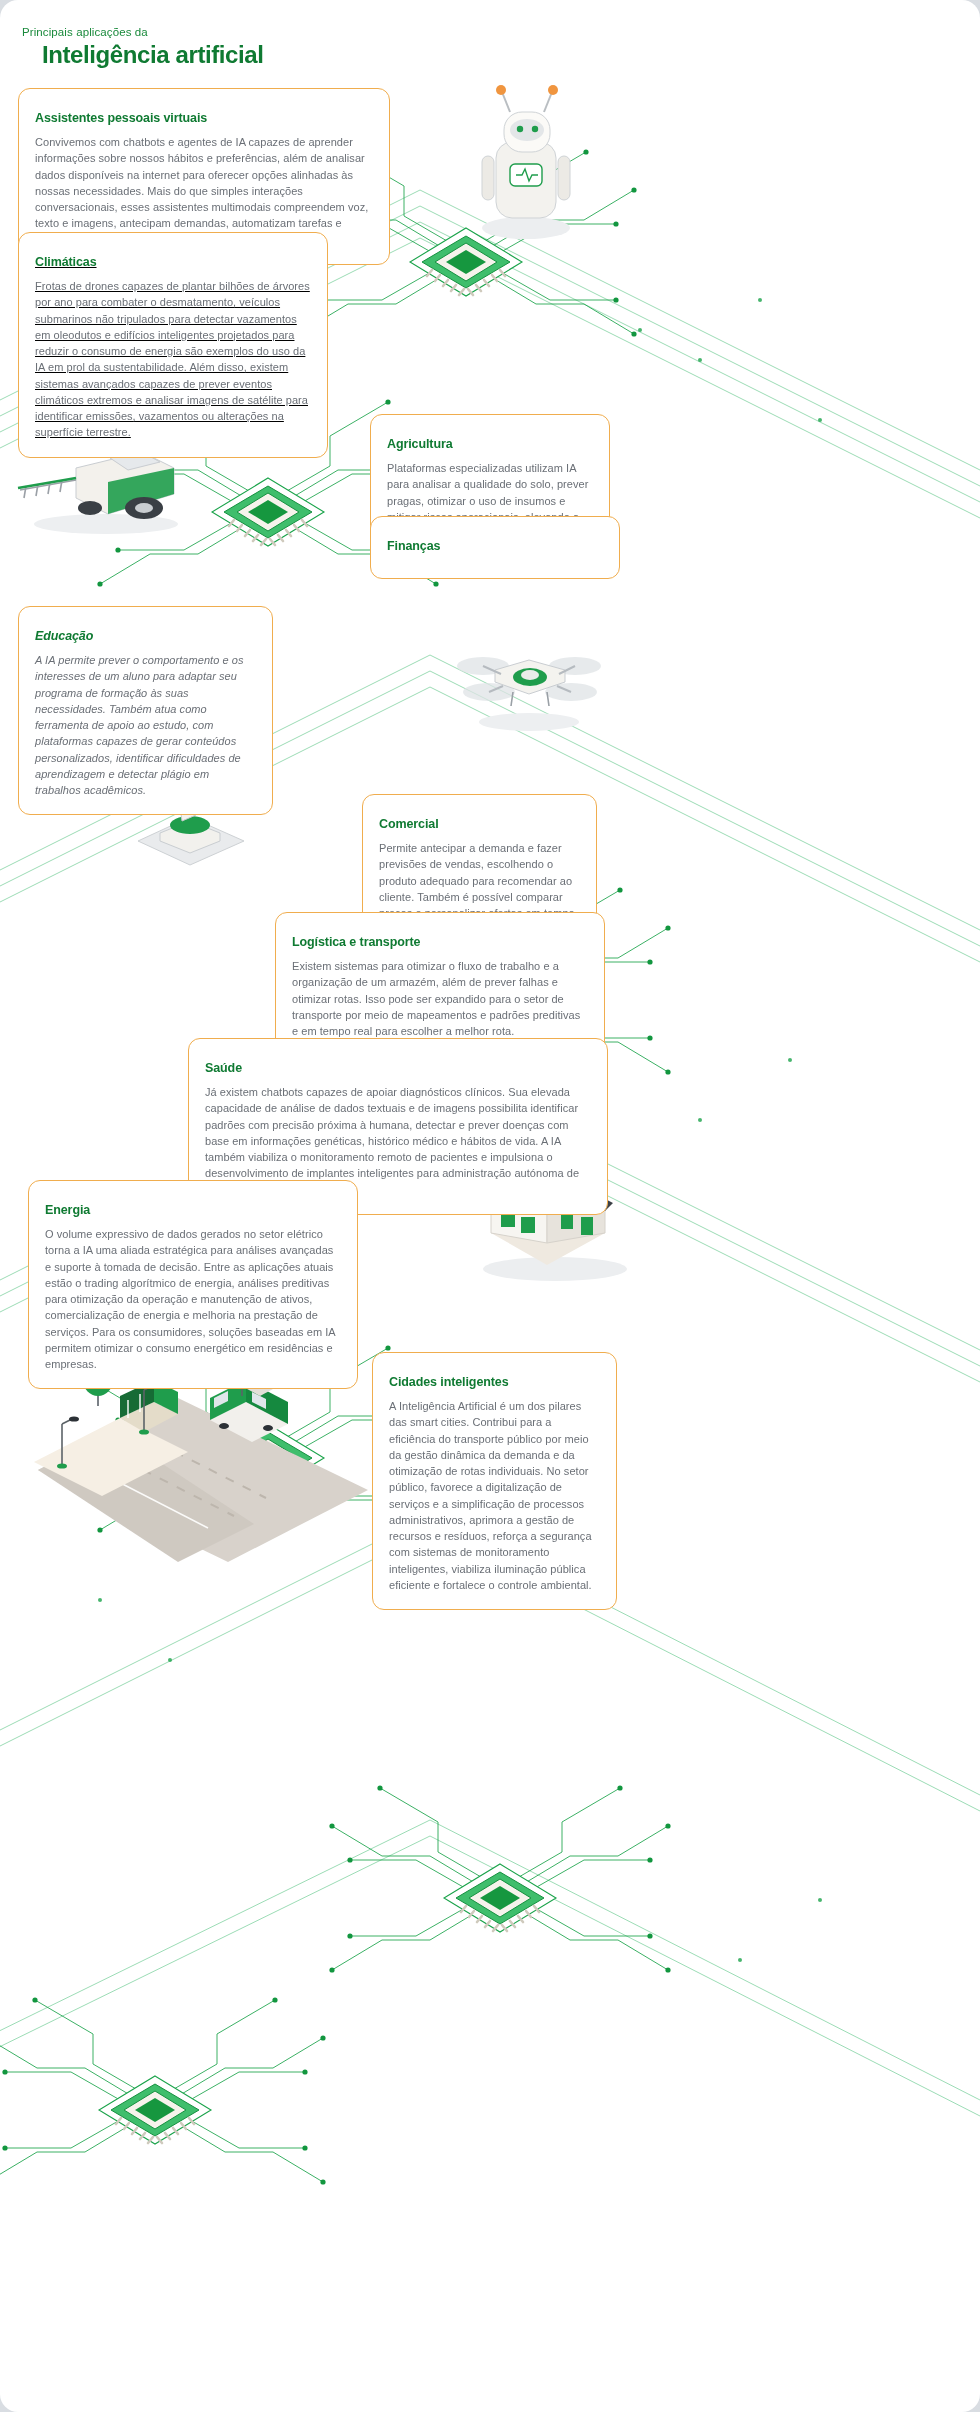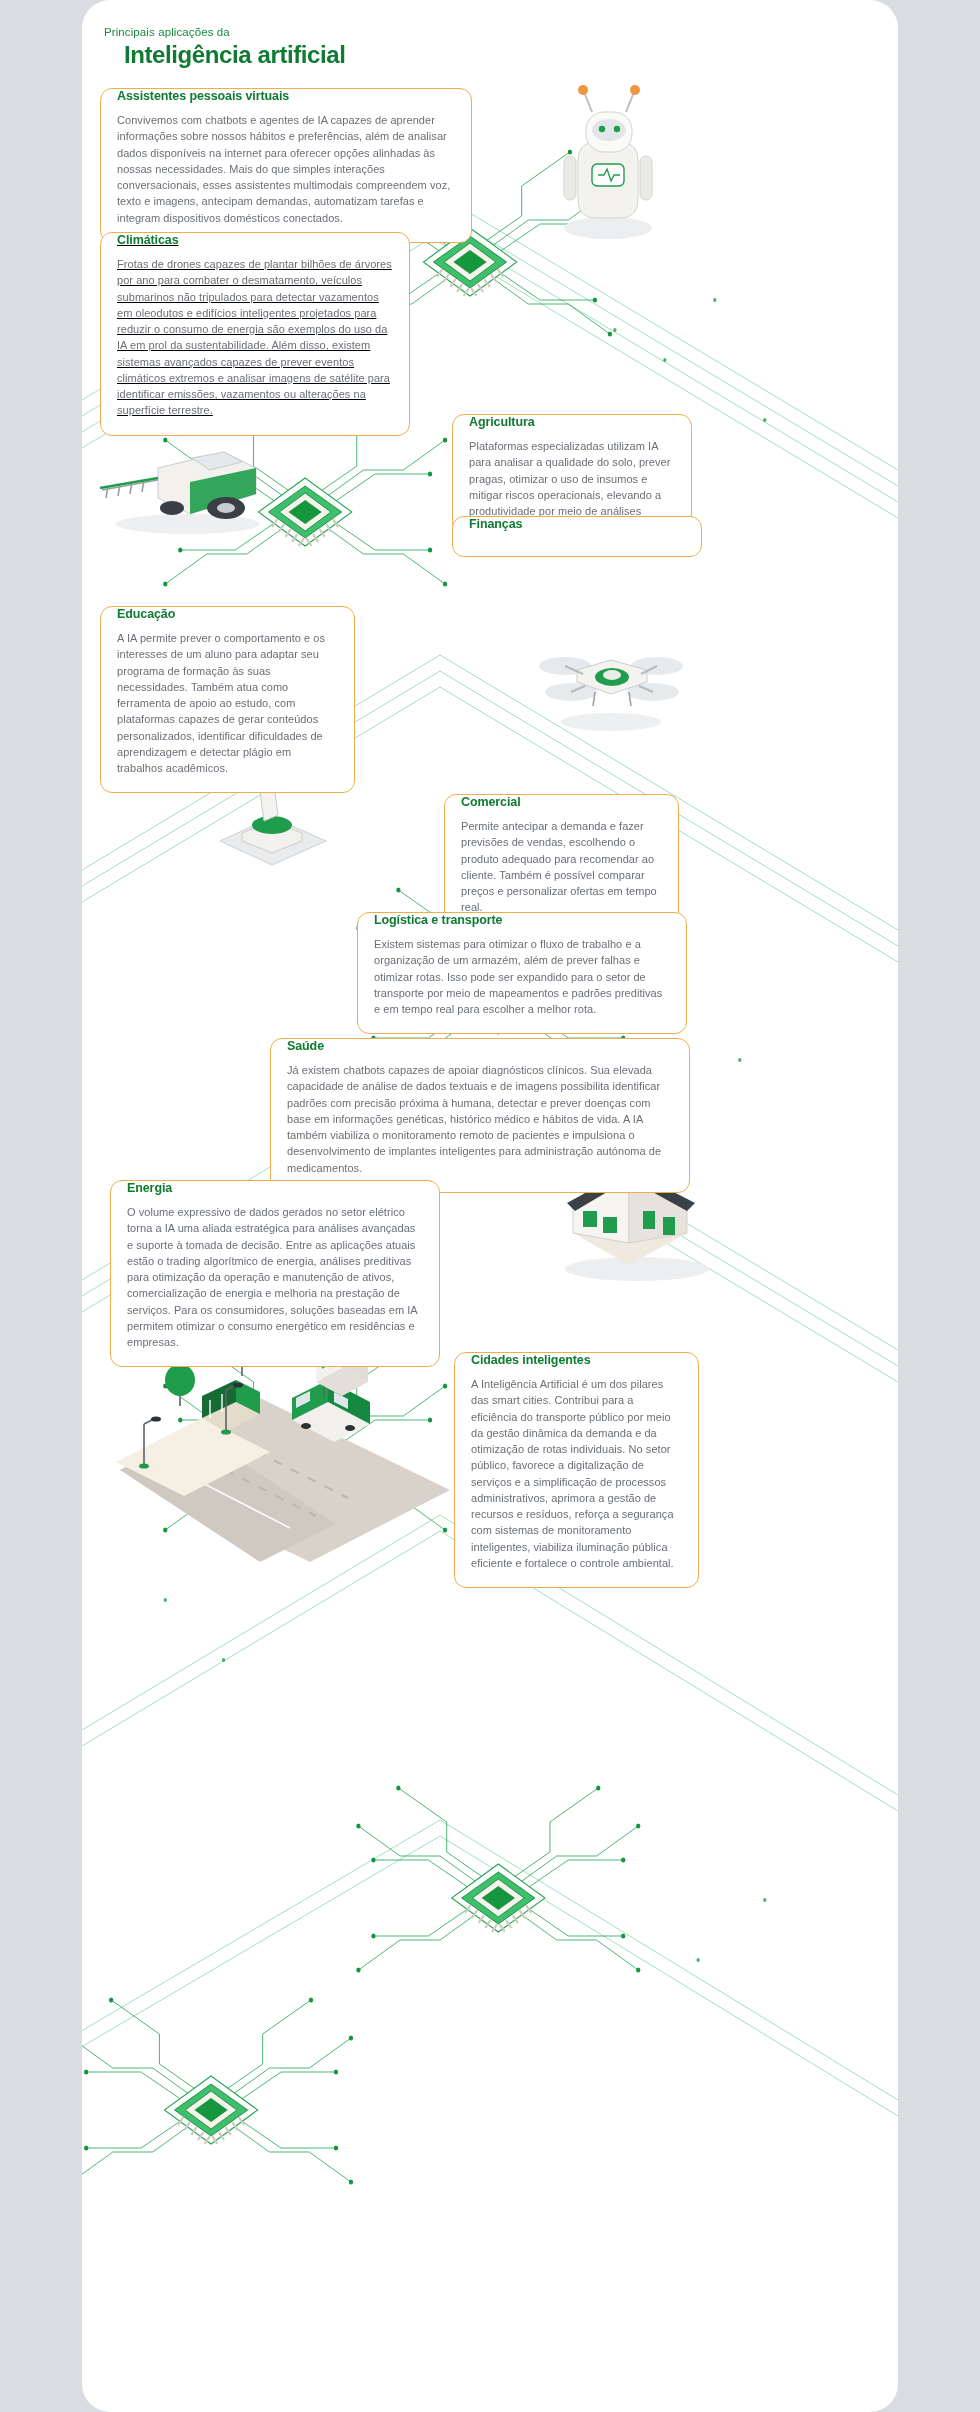--- a/index.html
+++ b/index.html
@@ -5,25 +5,25 @@
 <style>
   * { box-sizing: border-box; margin: 0; padding: 0; }
 
   html, body {
     background: #d9dde2;
     font-family: "Liberation Sans", "DejaVu Sans", sans-serif;
   }
 
   .page {
     position: relative;
-    width: 816px;
+    width: 980px;
     height: 2412px;
     margin: 0 auto;
     background: #ffffff;
-    border-radius: 28px;
+    border-radius: 18px;
     overflow: hidden;
   }
 
   
   .bg-layer {
     position: absolute;
     inset: 0;
     pointer-events: none;
     z-index: 0;
   }
@@ -49,21 +49,21 @@
     letter-spacing: -.4px;
     margin-left: 20px;
   }
 
   
   .card {
     position: absolute;
     background: #ffffff;
     border: 1.2px solid #f0ad4e;
     border-radius: 12px;
-    padding: 0 16px 16px 16px;
+    padding: 22px 16px 16px 16px;
     z-index: 4;
   }
   .card h3 {
     color: #0f7a32;
     font-size: 12.5px;
     font-weight: 700;
     margin-bottom: 9px;
     letter-spacing: -.1px;
   }
   .card p {
@@ -71,21 +71,21 @@
     font-size: 11px;
     line-height: 1.48;
     letter-spacing: .05px;
   }
 
   
   #card-assistentes { left: 18px;  top: 88px;  width: 372px; }
   #card-climaticas  { left: 18px;  top: 232px; width: 310px; text-decoration: underline; }
   #card-agricultura { left: 370px; top: 414px; width: 240px; }
   #card-financas    { left: 370px; top: 516px; width: 250px; }
-  #card-educacao    { left: 18px;  top: 606px; width: 255px; }
+  #card-educacao    { left: 18px;  top: 606px; width: 255px; font-style: italic; }
   #card-comercial   { left: 362px; top: 794px; width: 235px; }
   #card-logistica   { left: 275px; top: 912px; width: 330px; }
   #card-saude       { left: 188px; top: 1038px; width: 420px; }
   #card-energia     { left: 28px;  top: 1180px; width: 330px; }
   #card-cidades     { left: 372px; top: 1352px; width: 245px; }
 
   
   .illus {
     position: absolute;
     z-index: 3;

